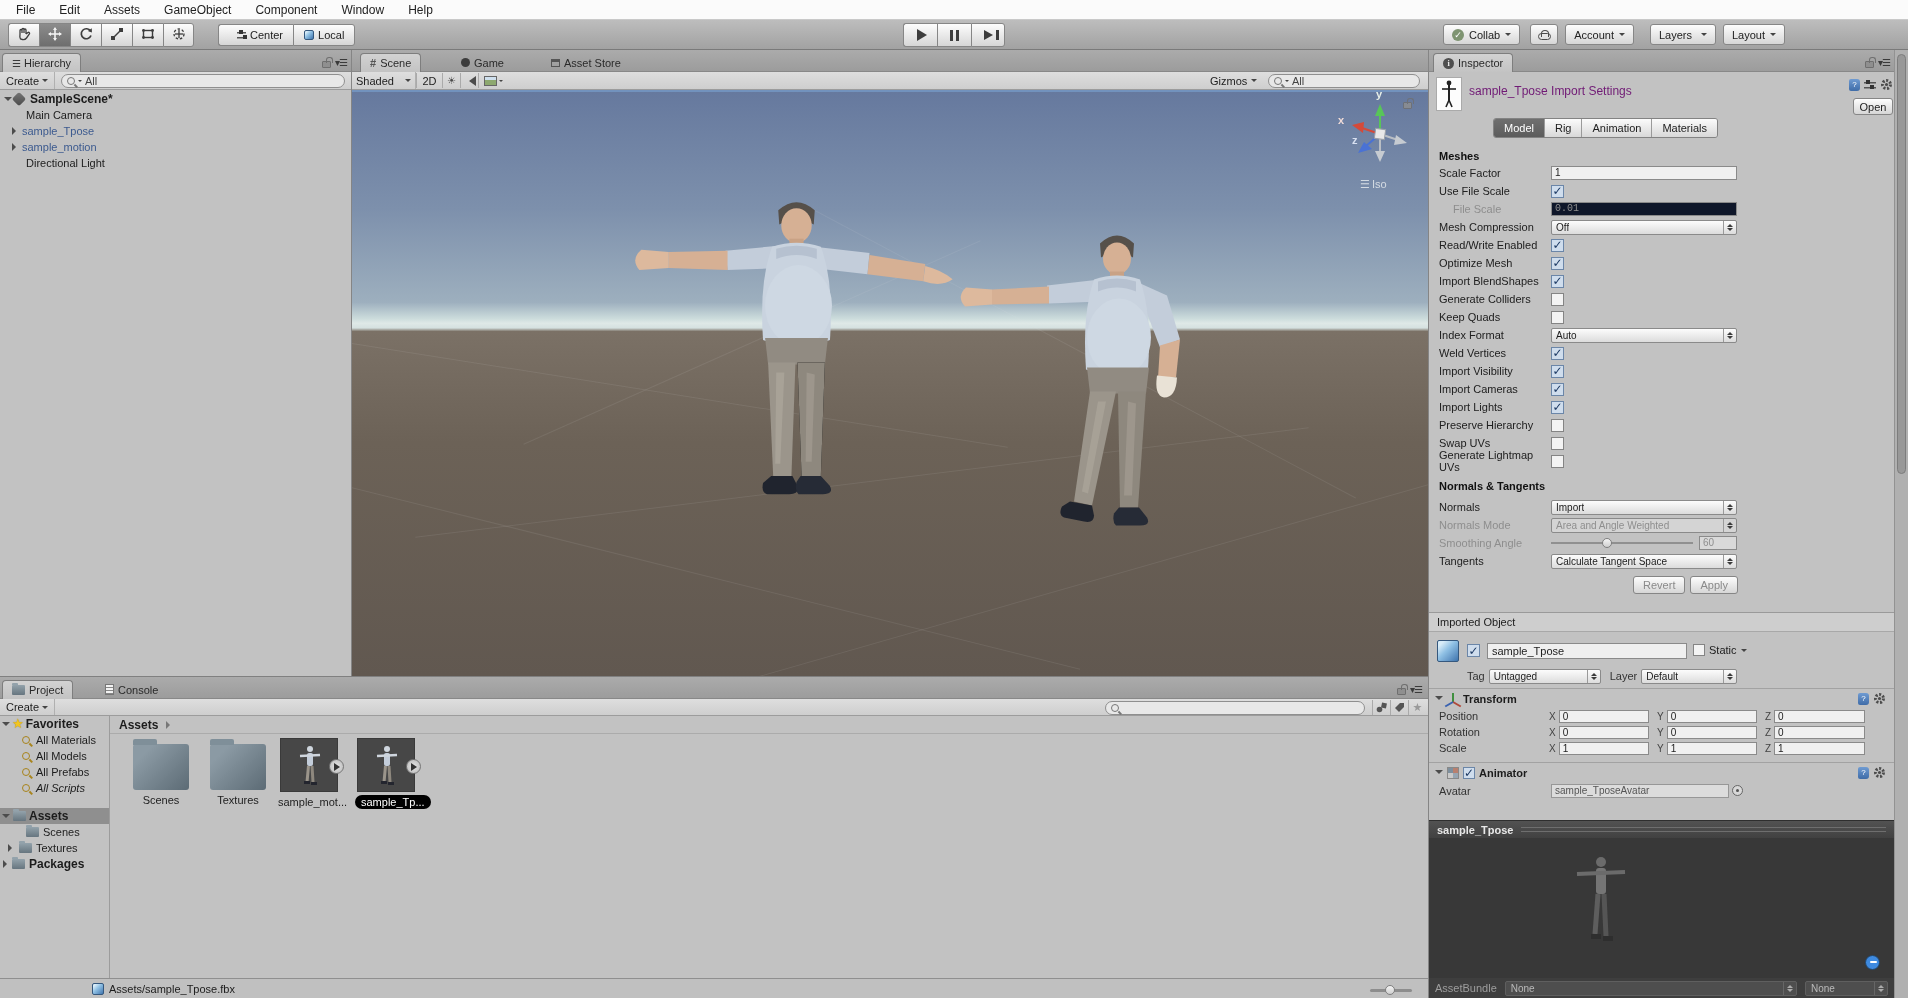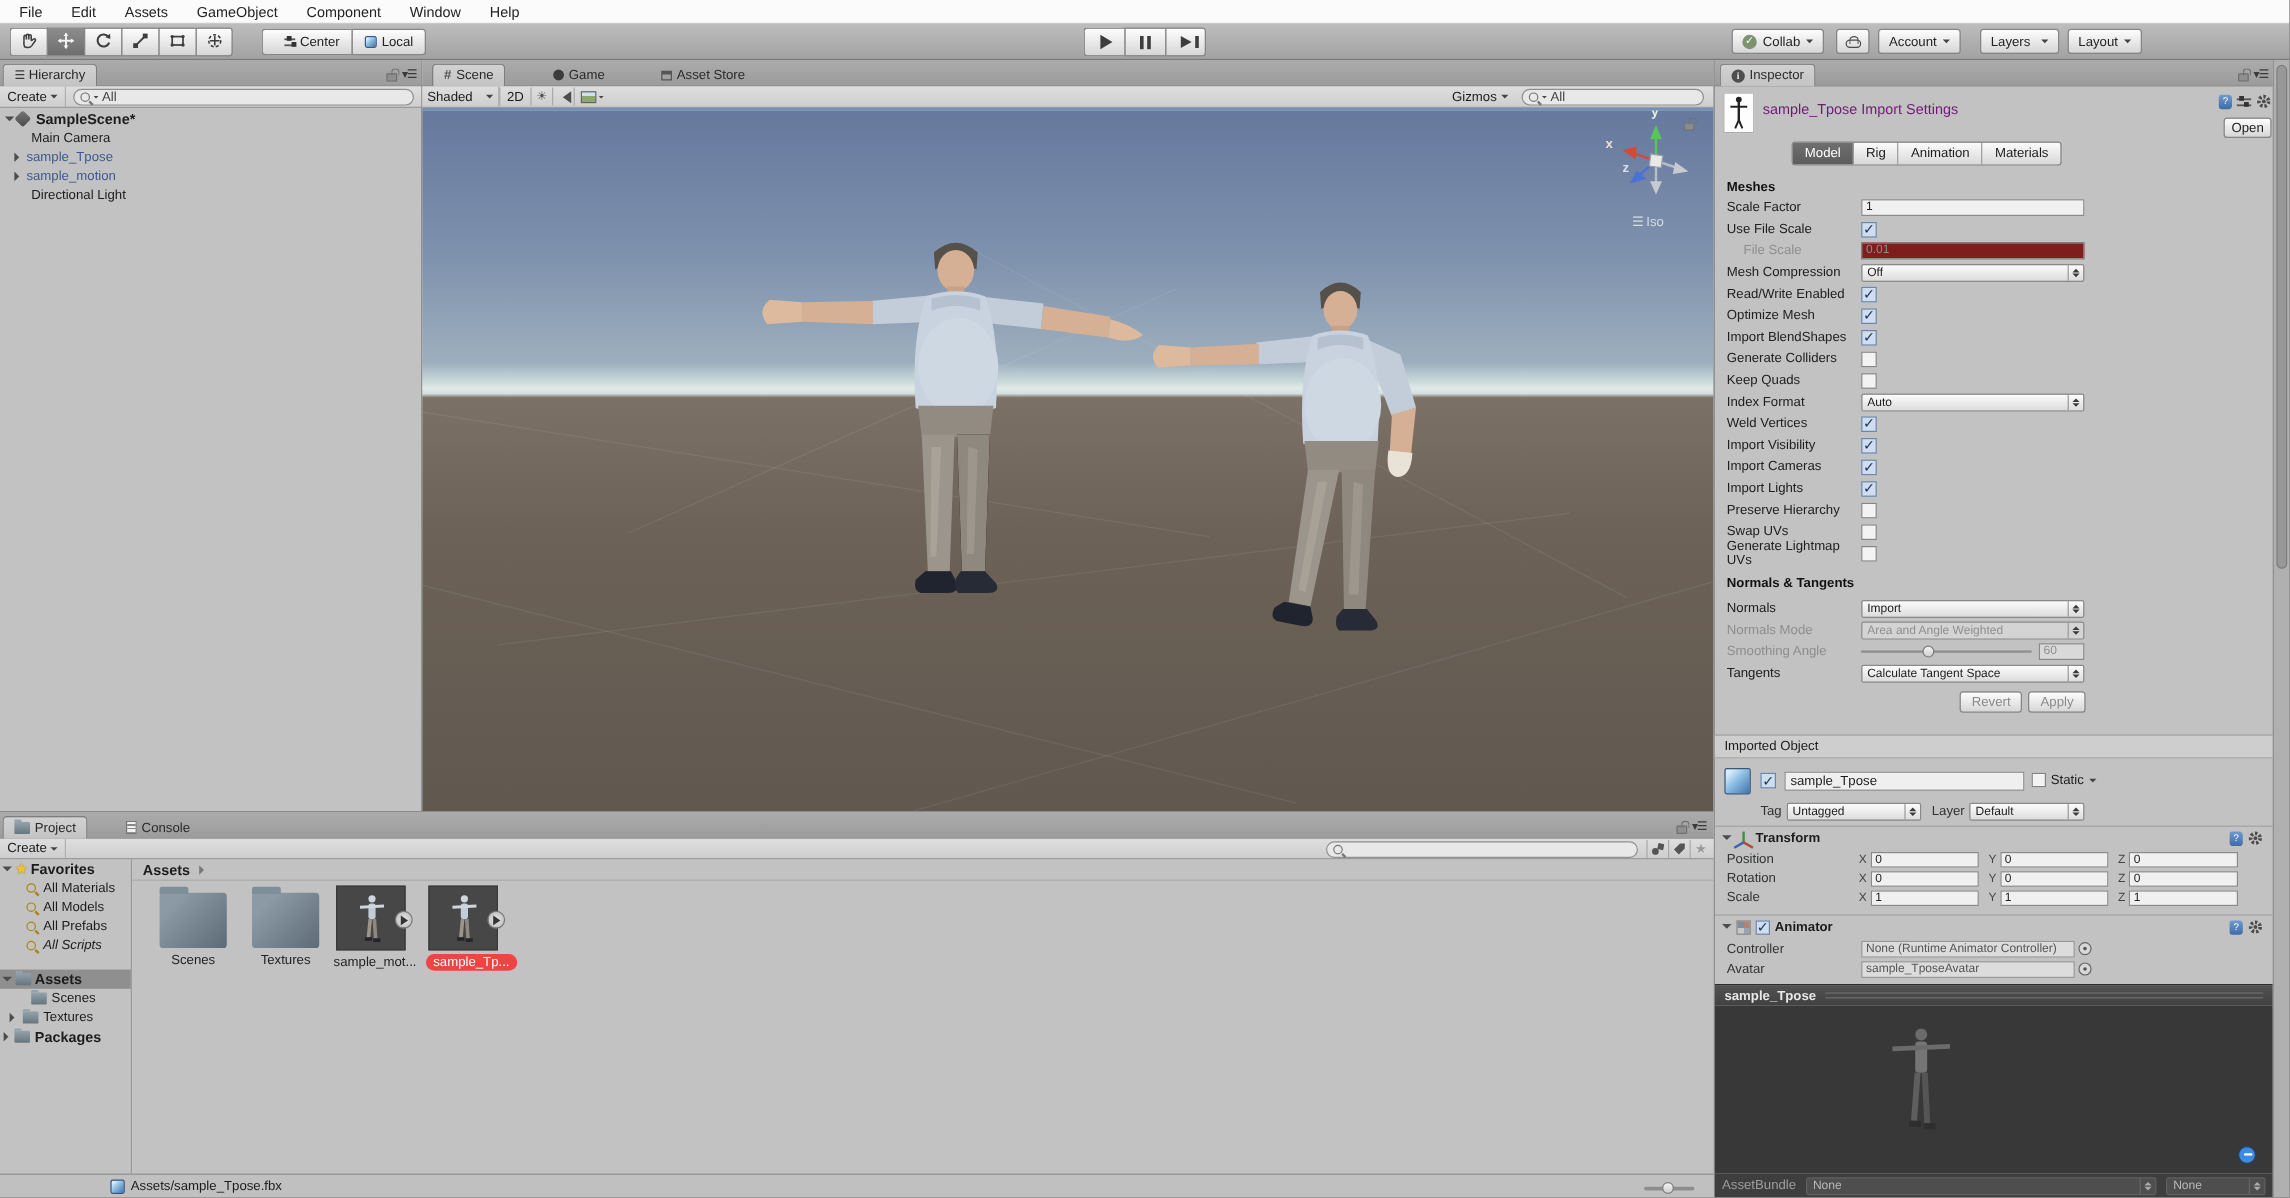--- a/index.html
+++ b/index.html
@@ -150,21 +150,21 @@
   .instab:last-child { border-right:none; }
   .instab.active { background:linear-gradient(#6f6f6f,#5c5c5c); color:#fff; }
   .sechead { position:absolute; left:10px; font-weight:bold; font-size:11px; color:#111; }
   .irow { height:18px; display:flex; align-items:center; padding:0 157px 0 10px; }
   .irow .ilabel { width:112px; flex:none; font-size:11px; color:#202020; }
   .irow .ilabel.ind { padding-left:14px; }
   .irow.dis .ilabel, .irow.dis .tfield, .irow.dis .ddlab { color:#8e8e8e; }
   .ictl { flex:1; display:flex; align-items:center; min-width:0; }
   .tfield { flex:1; height:14px; background:#f0f0f0; border:1px solid #8a8a8a; padding:0 3px; font-size:10px;
             line-height:12px; color:#222; }
-  .irow.dis .tfield { background:#7f1d1d; }
+  .irow.dis .tfield { background:#0f172a;font-family:Liberation Mono, monospace; }
   .dd { flex:1; height:15px; background:linear-gradient(#fcfcfc,#dcdcdc); border:1px solid #8a8a8a;
         border-radius:2px; display:flex; align-items:center; padding-left:4px; min-width:0; }
   .dd .ddlab { font-size:10px; white-space:nowrap; overflow:hidden; }
   .dd.dis { background:#d4d4d4; }
   .sliderwrap { flex:1; display:flex; align-items:center; gap:6px; }
   .sl-track { flex:1; height:2px; background:#909090; position:relative; }
   .sl-knob { position:absolute; top:-4px; width:10px; height:10px; border-radius:50%;
              background:linear-gradient(#f4f4f4,#cfcfcf); border:1px solid #7f7f7f; }
   .numfield { width:38px; height:14px; background:#d9d9d9; border:1px solid #8a8a8a; font-size:10px;
               padding:0 3px; color:#8e8e8e; flex:none; line-height:12px; }
@@ -229,21 +229,21 @@
   .gitem { position:absolute; width:62px; text-align:center; }
   .gfolder { width:56px; height:46px; margin:6px auto 0; background:linear-gradient(135deg,#8b9aa4 20%,#5c6b75);
              border-radius:3px; position:relative; }
   .gfolder::before { content:""; position:absolute; left:0; top:-5px; width:24px; height:6px;
                      background:#7f8f99; border-radius:2px 2px 0 0; }
   .gthumb { width:58px; height:54px; margin:0 auto; background:#474747; border:1px solid #3a3a3a; position:relative; }
   .gplay { position:absolute; right:-7px; top:20px; width:15px; height:15px; border-radius:50%;
            background:radial-gradient(#e8e8e8,#b5b5b5); border:1px solid #777; display:flex; align-items:center; justify-content:center; }
   .gplay::after { content:""; width:0; height:0; border:4px solid transparent; border-left:6px solid #333; margin-left:4px; }
   .glabel { margin-top:4px; font-size:11px; color:#222; }
-  .glabel .pillsel { background:#ef4444; color:#fff; border-radius:7px; padding:1px 6px; }
+  .glabel .pillsel { background:#000000; color:#fff; border-radius:7px; padding:1px 6px; }
   #proj-footer { position:absolute; left:0; bottom:0; width:1428px; height:20px; background:#c0c0c0;
                  border-top:1px solid #8f8f8f; display:flex; align-items:center; padding-left:92px; gap:5px; }
   #zoom-slider { position:absolute; left:1370px; bottom:6px; width:42px; height:3px; background:#8d8d8d; border-radius:2px; }
   #zoom-slider .sl-knob { left:15px; top:-4px; }
 </style>
 </head>
 <body>
 
 <div id="app">
 
@@ -848,25 +848,20 @@
         <span class="right">
           <span class="i-book">?</span>
           <svg class="gear-svg" width="13" height="13" viewBox="0 0 13 13">
               <circle cx="6.5" cy="6.5" r="4" fill="none" stroke="#4c4c4c" stroke-width="3" stroke-dasharray="2 1.6"></circle>
               <circle cx="6.5" cy="6.5" r="1.6" fill="#4c4c4c"></circle>
             </svg>
         </span>
       </div>
       <div id="animator-rows">
           <div class="arow">
-            <span class="ilabel">Controller</span>
-            <span class="objfield" style="max-width: 178px;">None (Runtime Animator Controller)</span>
-            <span class="i-picker"></span>
-          </div>
-          <div class="arow">
             <span class="ilabel">Avatar</span>
             <span class="objfield" style="max-width: 178px;">sample_TposeAvatar</span>
             <span class="i-picker"></span>
           </div>
         </div>
     </div>
 
     <div id="preview-bar" class="ins-abs">
       <span class="ptitle">sample_Tpose</span>
       <span class="lines"></span>

